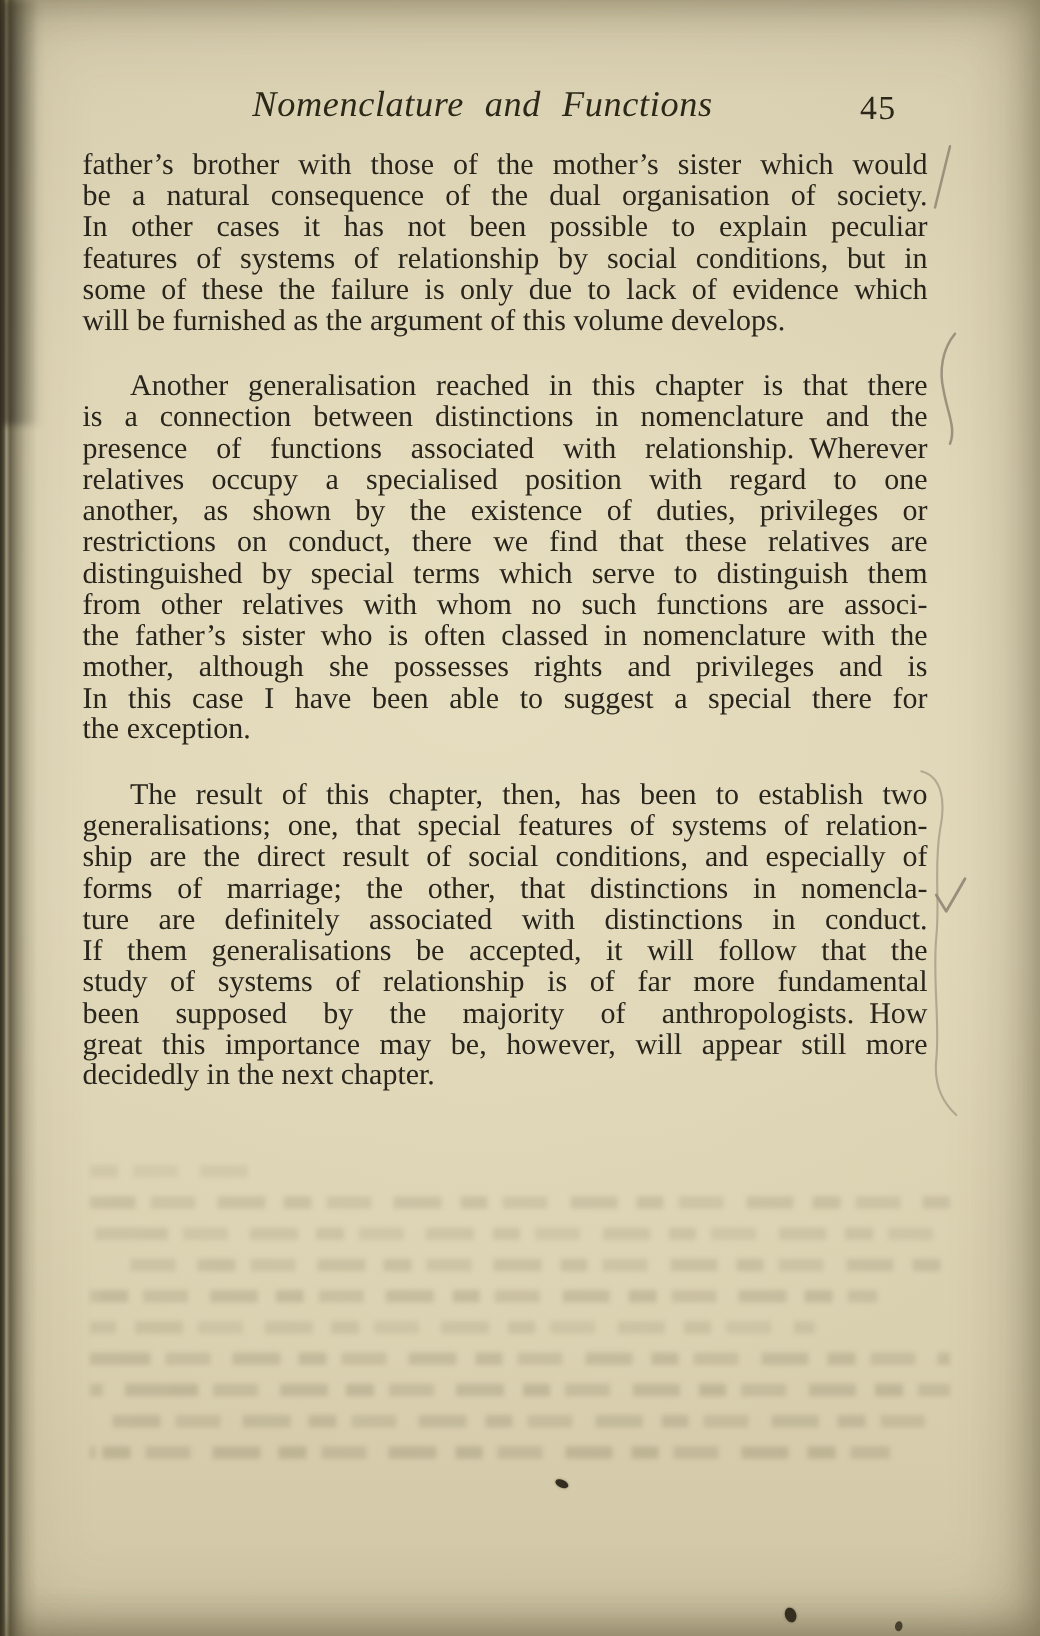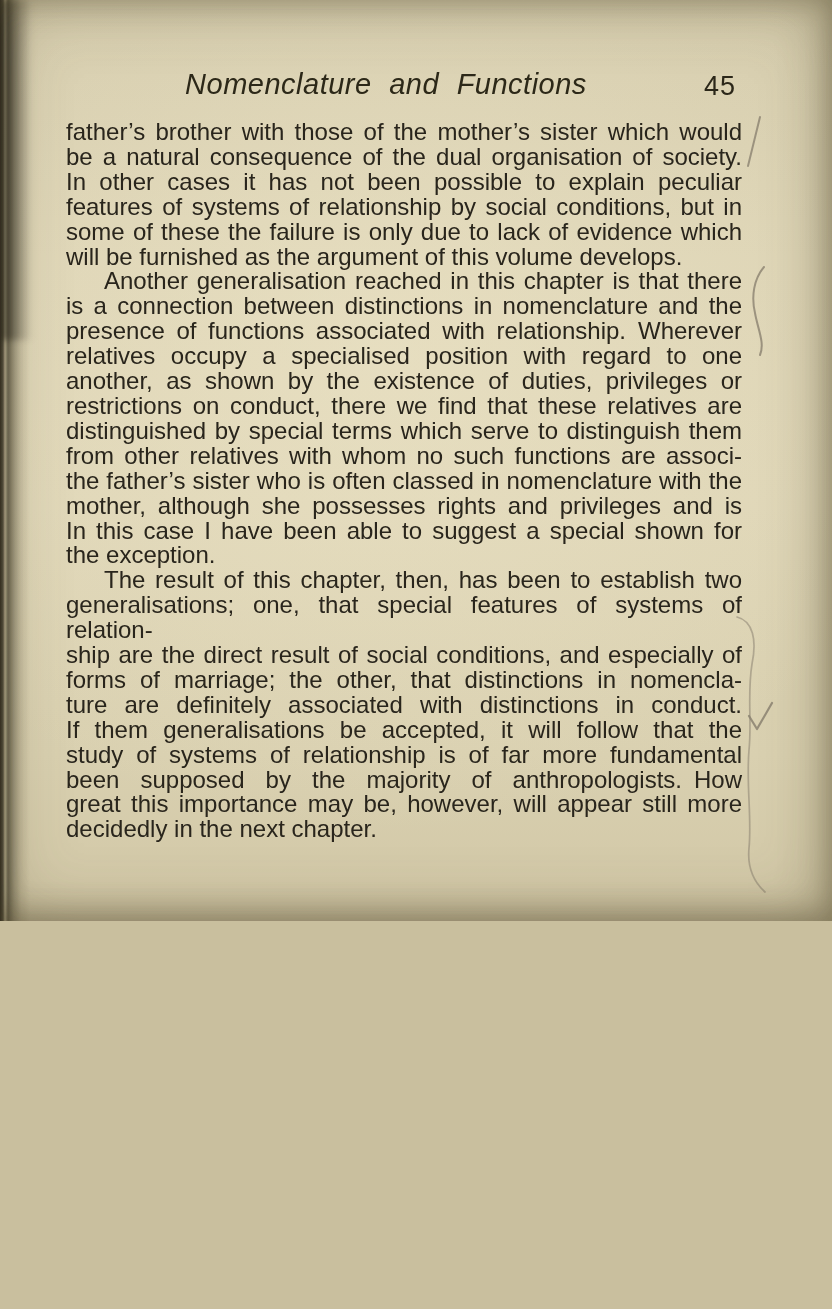--- a/index.html
+++ b/index.html
@@ -1,18 +1,18 @@
 <!DOCTYPE html>
 <html><head>
 <meta charset="utf-8">
 <style>
   html,body{margin:0;padding:0;background:#c9bf9e;}
   .page{
-    position:relative;width:832px;height:921px;overflow:hidden;
-    font-family:Liberation Sans, sans-serif;
+    position:relative;width:832px;height:1309px;overflow:hidden;
+    font-family:Liberation Serif, serif;
     background:
       radial-gradient(ellipse 115% 85% at 46% 38%, rgba(240,232,203,.50), rgba(240,232,203,0) 62%),
       linear-gradient(180deg,#d5ccad 0%,#dcd3b4 28%,#ded5b6 55%,#d9d0b0 82%,#d1c7a6 100%);
   }
   .vignette{
     position:absolute;inset:0;pointer-events:none;
     box-shadow:
       inset 0 0 70px rgba(82,72,42,.30),
       inset -16px 0 42px rgba(82,72,42,.16),
       inset 0 -10px 26px rgba(60,52,30,.28),
@@ -30,30 +30,30 @@
     position:absolute;left:0;top:0;width:38px;height:340px;
     background:linear-gradient(90deg, rgba(28,26,20,.55), rgba(28,26,20,0) 88%);
     filter:blur(3px);
   }
   .running-title{
     position:absolute;left:66px;top:68px;width:640px;text-align:center;
     font-style:italic;font-size:29px;color:#2c2818;
     letter-spacing:.5px;word-spacing:9px;
   }
   .page-number{
-    position:absolute;left:688px;top:71px;width:48px;text-align:right;
+    position:absolute;left:688px;top:71px;width:48px;text-align:left;
     font-size:27px;color:#2b2719;letter-spacing:1px;
   }
   .text-block{
     position:absolute;left:66px;top:120px;width:676px;
     font-size:24px;line-height:24.9px;color:#29251c;
   }
   .line{text-align:justify;text-align-last:justify;}
   .line.last{text-align-last:left;}
-  .line.indent{text-indent:38px;}
+  .line.indent{text-indent:38px;margin-top:28px;}
   .pencil-marks{position:absolute;inset:0;pointer-events:none;}
   
   .ghost-block{position:absolute;left:72px;top:932px;width:700px;}
   .ghost-line{
     height:10px;margin-bottom:15px;filter:blur(2px);opacity:.26;
     background:repeating-linear-gradient(90deg,
       rgba(120,112,84,.75) 0 22px, rgba(120,112,84,0) 22px 34px,
       rgba(120,112,84,.6) 34px 70px, rgba(120,112,84,0) 70px 88px,
       rgba(120,112,84,.7) 88px 126px, rgba(120,112,84,0) 126px 141px);
   }
@@ -93,21 +93,21 @@
       <div class="line indent">Another generalisation reached in this chapter is that there</div>
       <div class="line">is a connection between distinctions in nomenclature and the</div>
       <div class="line">presence of functions associated with relationship. Wherever</div>
       <div class="line">relatives occupy a specialised position with regard to one</div>
       <div class="line">another, as shown by the existence of duties, privileges or</div>
       <div class="line">restrictions on conduct, there we find that these relatives are</div>
       <div class="line">distinguished by special terms which serve to distinguish them</div>
       <div class="line">from other relatives with whom no such functions are associ-</div>
       <div class="line">the father’s sister who is often classed in nomenclature with the</div>
       <div class="line">mother, although she possesses rights and privileges and is</div>
-      <div class="line">In this case I have been able to suggest a special shown for</div>
+      <div class="line">In this case I have been able to suggest a special there for</div>
       <div class="line last">the exception.</div>
       <div class="line indent">The result of this chapter, then, has been to establish two</div>
       <div class="line">generalisations; one, that special features of systems of relation-</div>
       <div class="line">ship are the direct result of social conditions, and especially of</div>
       <div class="line">forms of marriage; the other, that distinctions in nomencla-</div>
       <div class="line">ture are definitely associated with distinctions in conduct.</div>
       <div class="line">If them generalisations be accepted, it will follow that the</div>
       <div class="line">study of systems of relationship is of far more fundamental</div>
       <div class="line">been supposed by the majority of anthropologists. How</div>
       <div class="line">great this importance may be, however, will appear still more</div>

